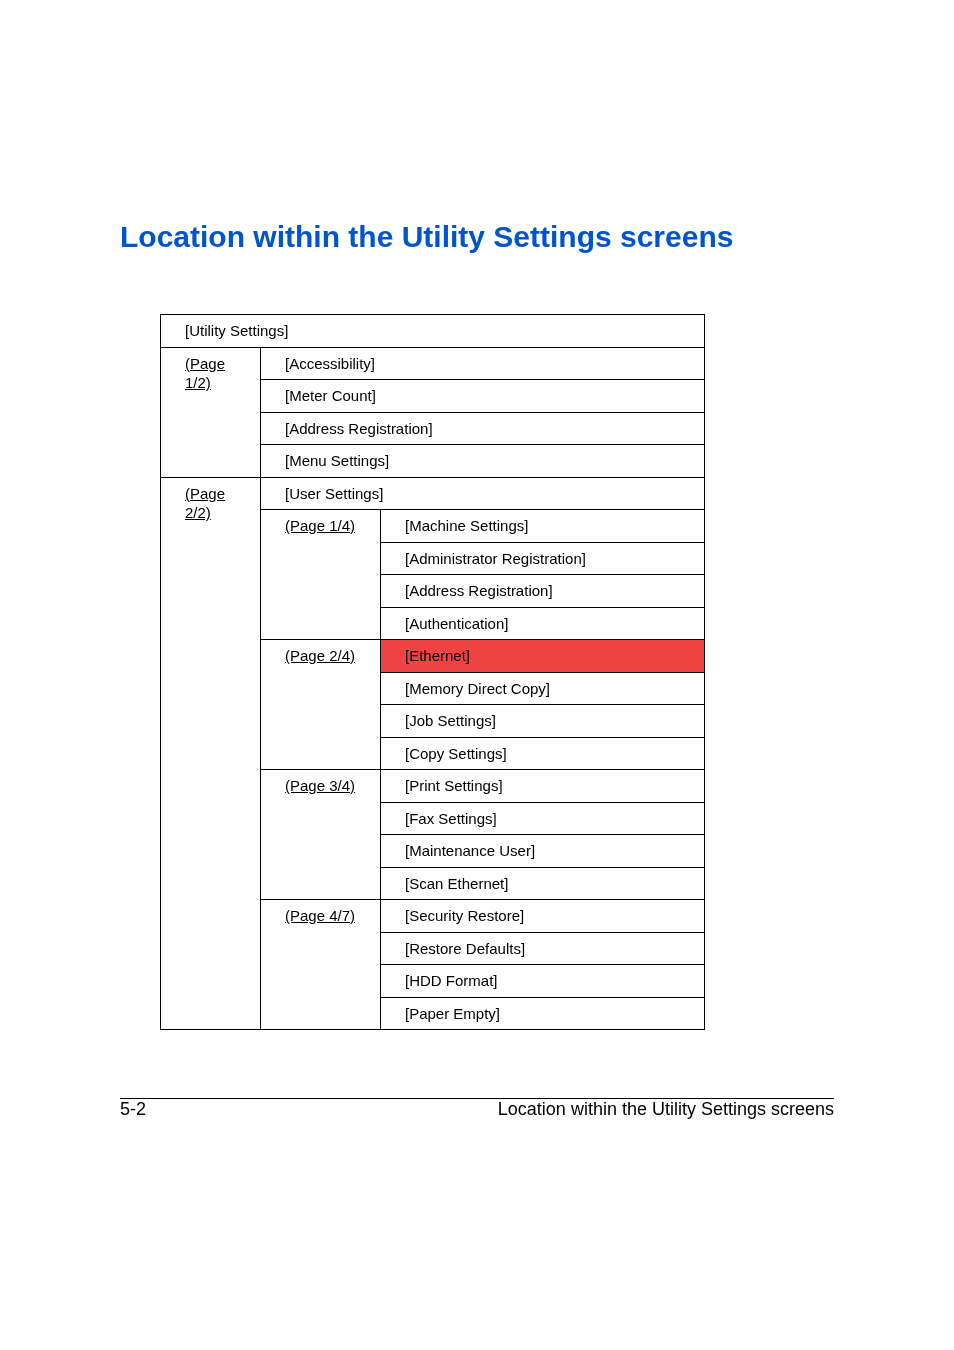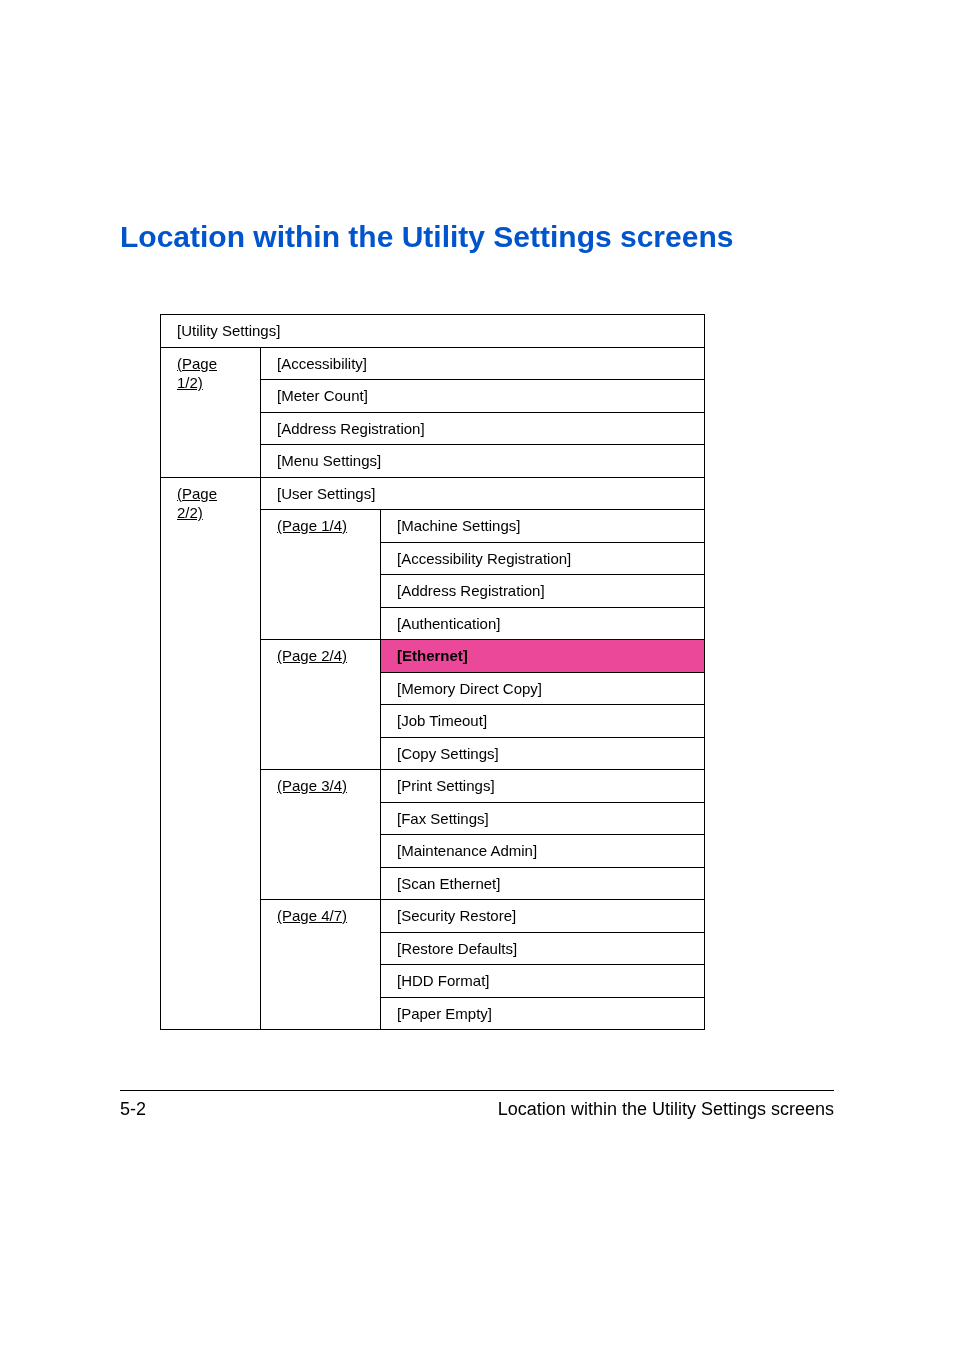--- a/index.html
+++ b/index.html
@@ -22,39 +22,39 @@
     margin: 0 0 60px 0;
     font-family: Arial, Helvetica, sans-serif;
   }
   table.settings {
     border-collapse: collapse;
     width: 545px;
     margin-left: 40px;
   }
   table.settings td {
     border: 1px solid #000;
-    padding: 6px 16px;
+    padding: 6px 24px;
     font-size: 15px;
     vertical-align: top;
     line-height: 1.3;
     margin-left: 44px;
   }
   td.col-a { width: 100px; text-decoration: underline; }
   td.col-b { width: 120px; text-decoration: underline; }
   td.highlight {
-    background: #ec4899;
-    font-weight: bold;
+    background: #ef4444;
+    font-weight: normal;
   }
   .footer {
     position: absolute;
     bottom: 230px;
     left: 120px;
     right: 120px;
     border-top: 1.5px solid #000;
-    padding-top: 8px;
+    padding-top: 0;
     font-size: 18px;
   }
   .footer .pagenum { float: left; }
   .footer .title { float: right; }
   .footer::after { content:""; display:table; clear:both; }
 </style>
 </head>
 <body>
 
 <div class="page">
@@ -81,52 +81,52 @@
 
     <tr>
       <td class="col-a" rowspan="17">(Page 2/2)</td>
       <td colspan="2">[User Settings]</td>
     </tr>
     <tr>
       <td class="col-b" rowspan="4">(Page 1/4)</td>
       <td>[Machine Settings]</td>
     </tr>
     <tr>
-          <td>[Accessibility Registration]</td>
+          <td>[Administrator Registration]</td>
         </tr>
     <tr>
           <td>[Address Registration]</td>
         </tr>
     <tr>
           <td>[Authentication]</td>
         </tr>
 
     <tr>
       <td class="col-b" rowspan="4">(Page 2/4)</td>
       <td class="highlight">[Ethernet]</td>
     </tr>
     <tr>
           <td>[Memory Direct Copy]</td>
         </tr>
     <tr>
-          <td>[Job Timeout]</td>
+          <td>[Job Settings]</td>
         </tr>
     <tr>
           <td>[Copy Settings]</td>
         </tr>
 
     <tr>
       <td class="col-b" rowspan="4">(Page 3/4)</td>
       <td>[Print Settings]</td>
     </tr>
     <tr>
           <td>[Fax Settings]</td>
         </tr>
     <tr>
-          <td>[Maintenance Admin]</td>
+          <td>[Maintenance User]</td>
         </tr>
     <tr>
           <td>[Scan Ethernet]</td>
         </tr>
 
     <tr>
       <td class="col-b" rowspan="4">(Page 4/7)</td>
       <td>[Security Restore]</td>
     </tr>
     <tr>

